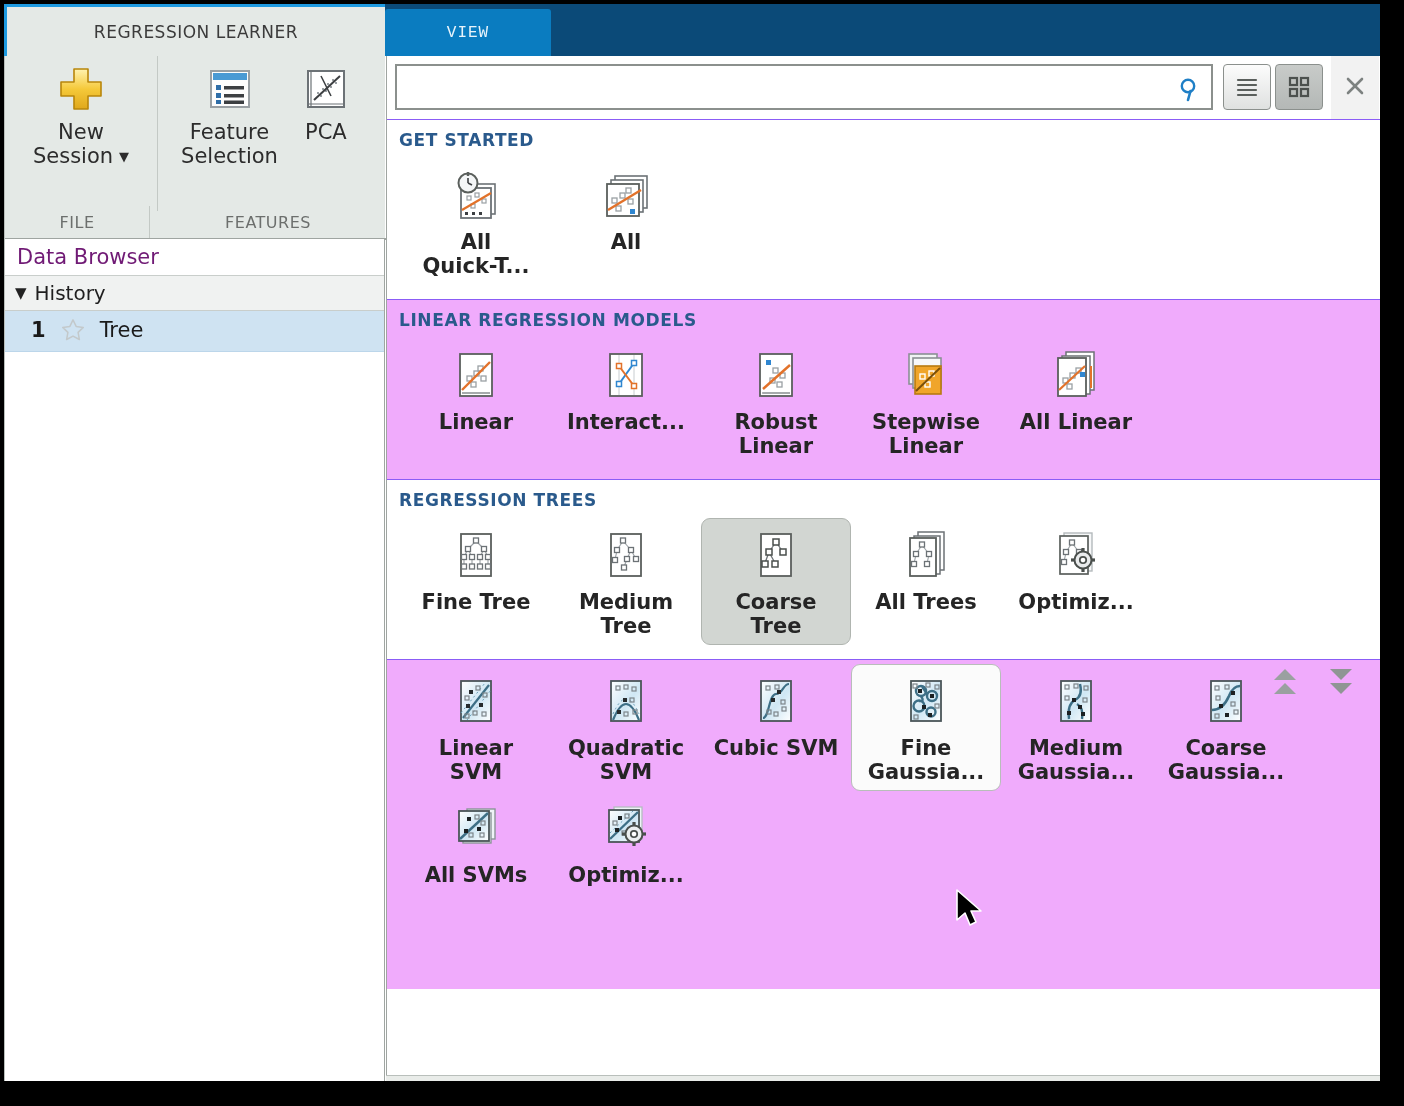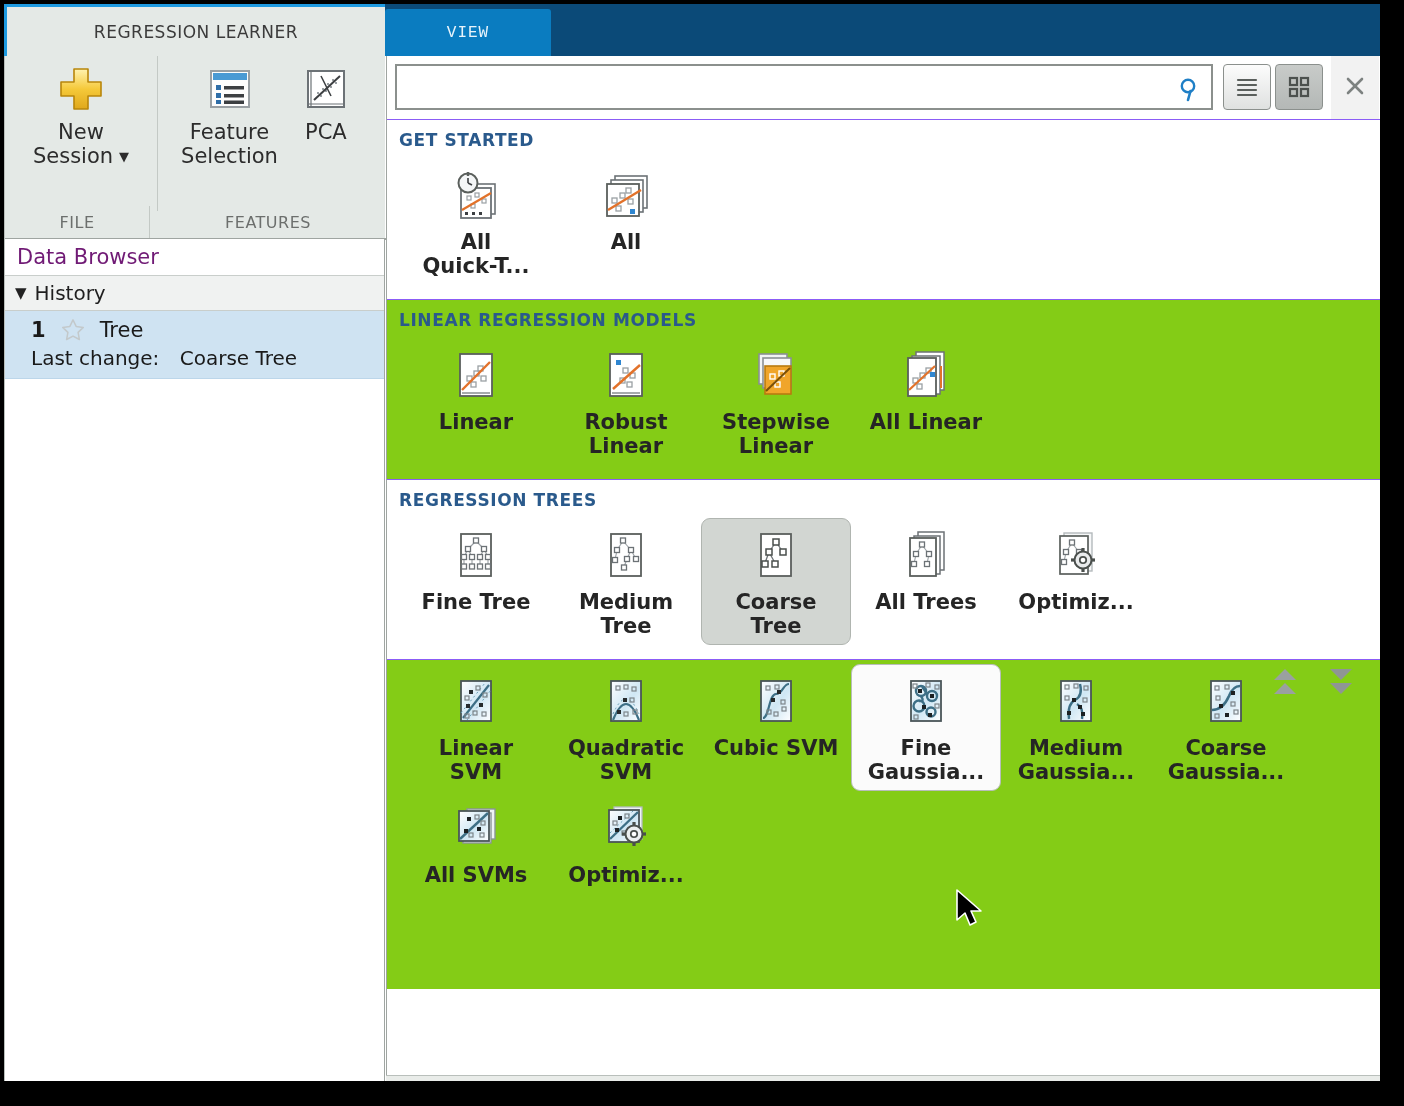--- a/index.html
+++ b/index.html
@@ -96,21 +96,21 @@
   }
   .viewbtn.list { left:836px; background:linear-gradient(#fcfcfc,#dfe1e0); }
   .viewbtn.grid { left:888px; background:linear-gradient(#c8cbc9,#b4b8b6); }
   .viewbtn svg { display:block; margin:6px auto 0; }
   .closebtn {
     position:absolute; left:944px; top:0px; width:48px; height:63px; background:#f2f2f2;
     display:flex; align-items:center; justify-content:center;
   }
 
   .section { position:relative; border-top:1px solid #8b5cf6;font-weight:bold; }
-  .section.tint { background:#84cc16; }
+  .section.tint { background:#f0abfc; }
   .section.plain { background:#ffffff; }
   .sec-head {
     font-size:17px; color:#2a5a8c; letter-spacing:.6px; padding:10px 0 4px 12px;
   }
   .tiles { display:flex; flex-wrap:wrap; padding:4px 0 14px 14px; }
   .tile {
     width:150px; min-height:120px; padding:8px 4px 6px 4px; border-radius:9px;
     display:flex; flex-direction:column; align-items:center; cursor:default;
     border:1px solid transparent;
   }
@@ -232,24 +232,20 @@
     <div class="history-item">
       <div class="hi-row1">
         <span class="hi-num">1</span>
         <span class="star">
           <svg width="26" height="26" viewBox="0 0 24 24">
             <path d="M12 2.6 l2.9 6.1 6.6 .9 -4.8 4.6 1.2 6.6 -5.9 -3.2 -5.9 3.2 1.2 -6.6 -4.8 -4.6 6.6 -.9 z" fill="none" stroke="#c3c9cb" stroke-width="1.4" stroke-linejoin="round"></path>
           </svg>
         </span>
         <span class="hi-name">Tree</span>
       </div>
-      <div class="hi-row2">
-        <span>Last change:</span>
-        <span class="val">Coarse Tree</span>
-      </div>
     </div>
   </div>
 
   <div class="gallery">
 
     <div class="searchrow">
       <div class="searchbox">
         <input type="text" value="" placeholder="" style="">
         <span class="search-icon">
           <svg width="26" height="26" viewBox="0 0 26 26">
@@ -374,20 +370,39 @@
                   <line x1="15" y1="45" x2="43" y2="45"></line>
                 </g>
             </svg>
           </div>
           <div class="tl">
             <div>Linear</div>
             <div></div>
           </div>
         </div>
 
+        <div class="tile">
+          <div class="ic">
+            <svg width="58" height="56" viewBox="0 0 58 56">
+              <rect x="13" y="6" width="32" height="42" fill="#fff" stroke="#5a5f5c" stroke-width="1.8"></rect>
+              <line x1="22" y1="7" x2="22" y2="47" stroke="#c8cdd0" stroke-width="1"></line>
+              <line x1="37" y1="7" x2="37" y2="47" stroke="#c8cdd0" stroke-width="1"></line>
+              <line x1="22" y1="36" x2="37" y2="15" stroke="#2f86d0" stroke-width="2"></line>
+              <line x1="22" y1="18" x2="37" y2="38" stroke="#e2722a" stroke-width="2"></line>
+              <rect x="19.5" y="33.5" width="5" height="5" fill="#fff" stroke="#2f86d0" stroke-width="1.5"></rect>
+              <rect x="34.5" y="12.5" width="5" height="5" fill="#fff" stroke="#2f86d0" stroke-width="1.5"></rect>
+              <rect x="19.5" y="15.5" width="5" height="5" fill="#fff" stroke="#e2722a" stroke-width="1.5"></rect>
+              <rect x="34.5" y="35.5" width="5" height="5" fill="#fff" stroke="#e2722a" stroke-width="1.5"></rect>
+            </svg>
+          </div>
+          <div class="tl">
+            <div>Interact...</div>
+            <div></div>
+          </div>
+        </div>
 
         <div class="tile">
           <div class="ic">
             <svg width="58" height="56" viewBox="0 0 58 56">
               <rect x="13" y="6" width="32" height="42" fill="#fff" stroke="#5a5f5c" stroke-width="1.8"></rect>
               <rect x="19" y="12" width="5" height="5" fill="#2f86d0"></rect>
               <g fill="none" stroke="#9aa0a4" stroke-width="1.3">
                 <rect x="26" y="20" width="5" height="5"></rect>
                   <rect x="33" y="25" width="5" height="5"></rect>
                 <rect x="23" y="30" width="5" height="5"></rect>

